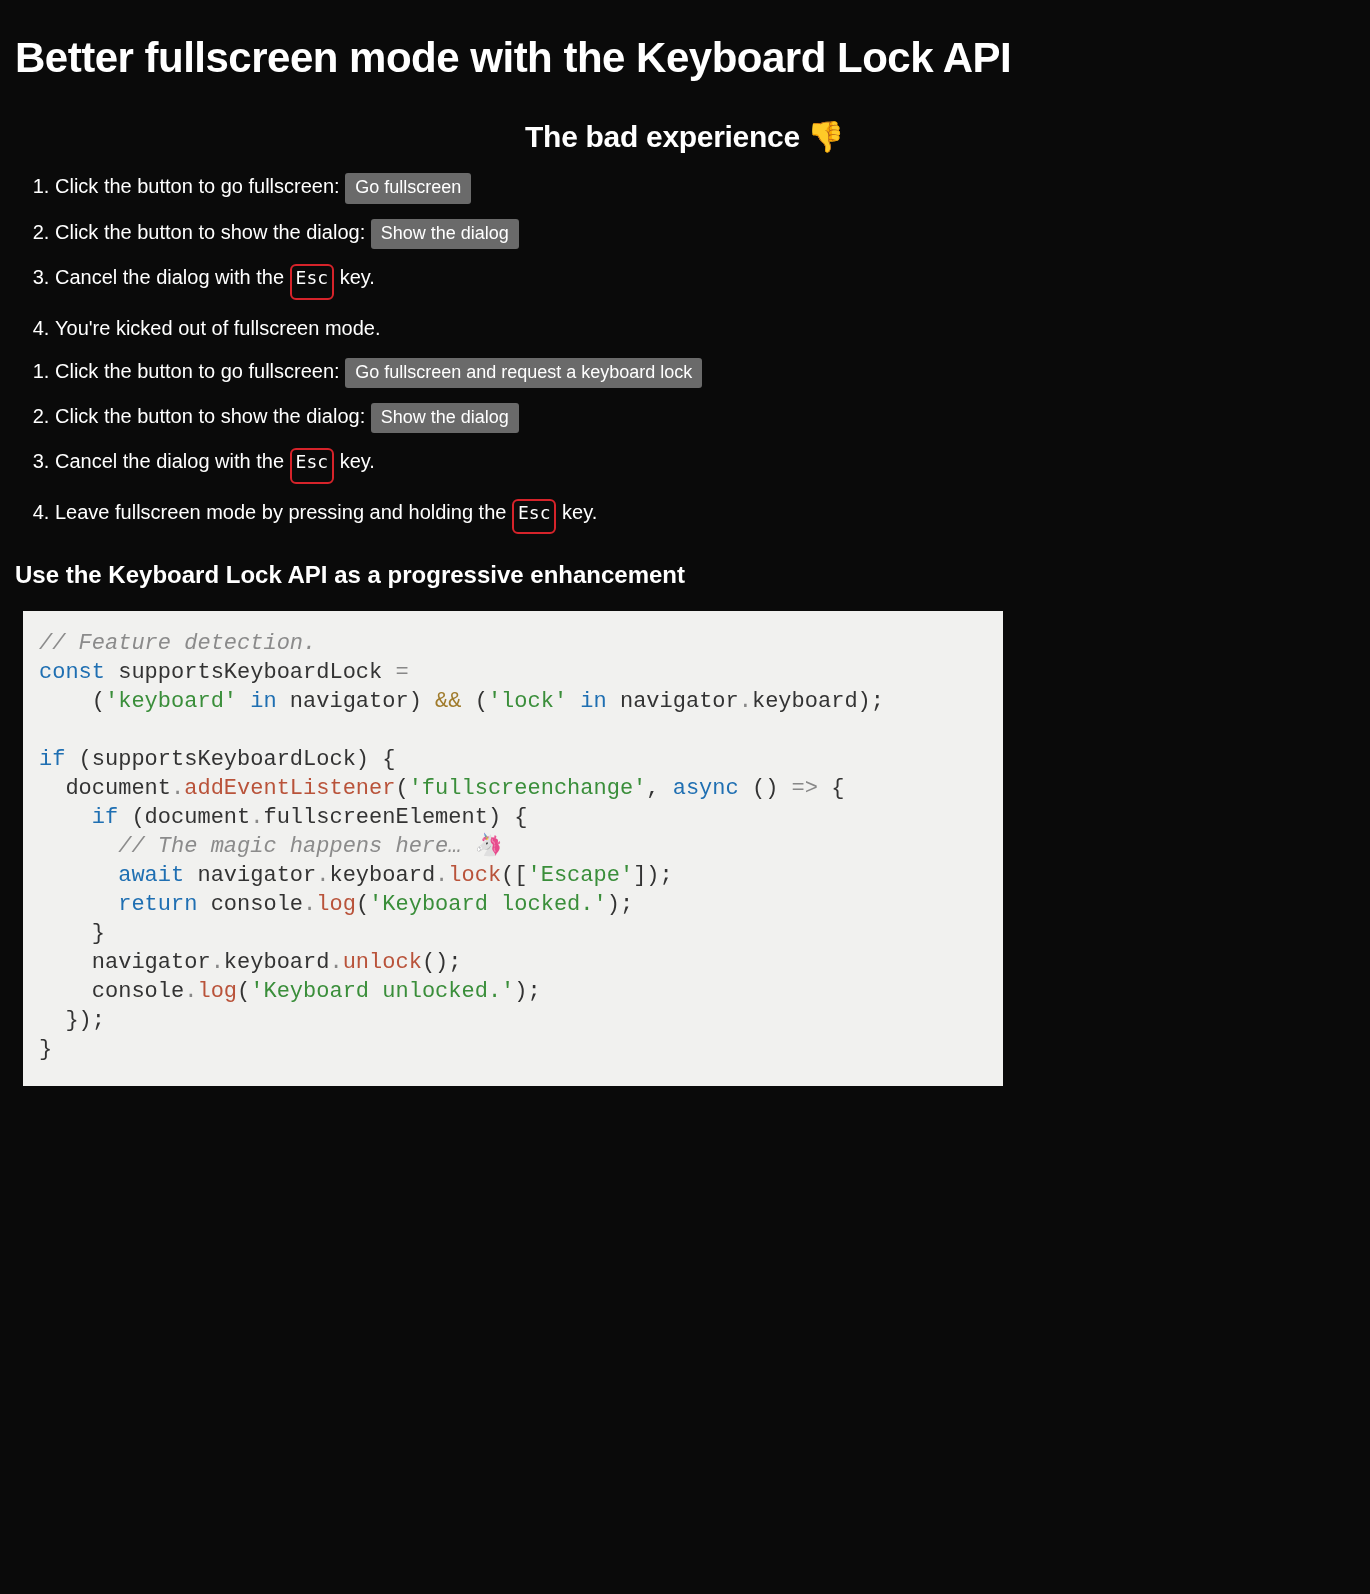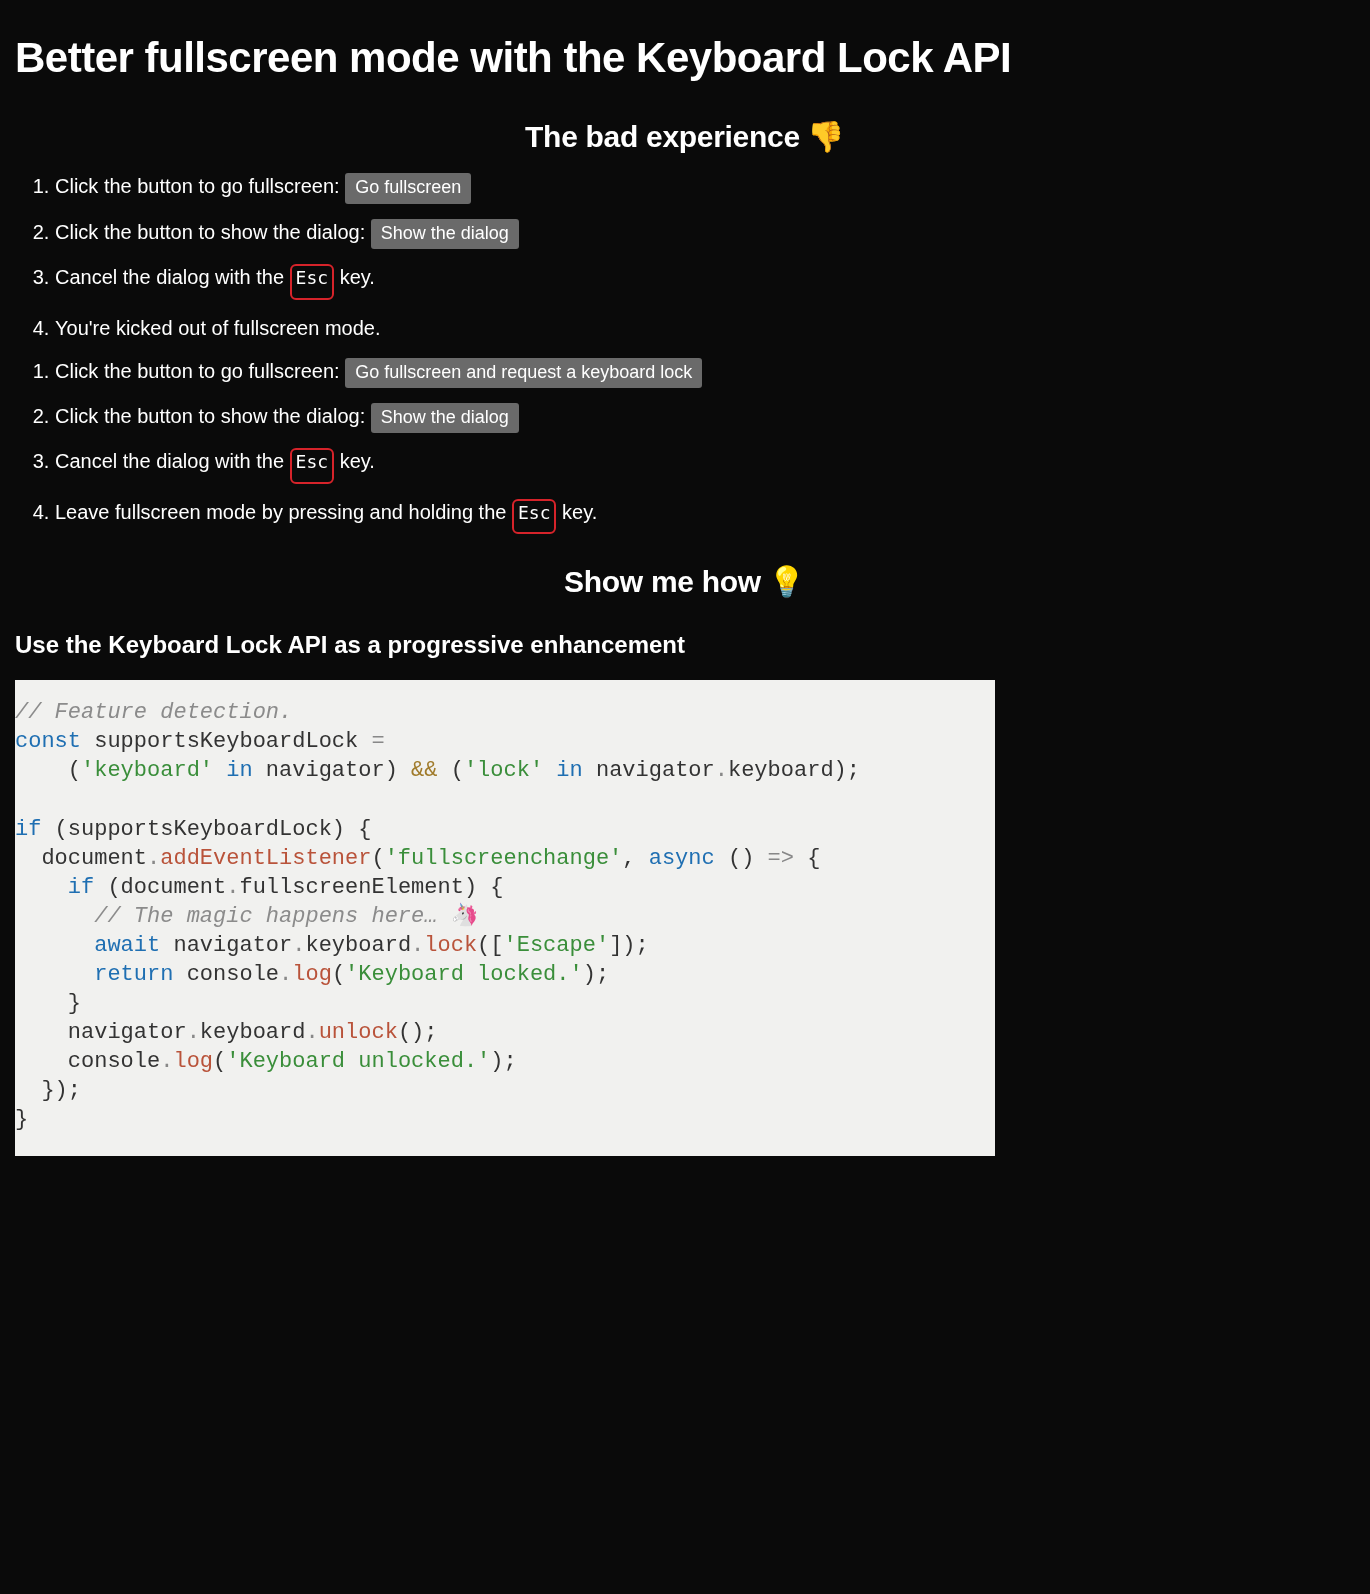--- a/index.html
+++ b/index.html
@@ -65,22 +65,22 @@
     color: #fff;
     line-height: 1.3;
     vertical-align: baseline;
   }
   pre.code {
     background: #f1f1ef;
     color: #222;
     font-family: ui-monospace, SFMono-Regular, Menlo, Consolas, "Courier New", monospace;
     font-size: 22px;
     line-height: 1.32;
-    padding: 18px 16px 22px 0;
-    margin: 0;
+    padding: 18px 16px 22px 16px;
+    margin: 8px;
     overflow-x: auto;
     max-width: 980px;
   }
   .tok-comment { color: #8b8b8b; font-style: italic; }
   .tok-keyword { color: #1f6fb2; }
   .tok-string  { color: #3a8e3a; }
   .tok-func    { color: #b9533a; }
   .tok-punct   { color: #888; }
   .tok-plain   { color: #333; }
   .tok-op      { color: #a07b2b; }
@@ -120,21 +120,20 @@
       <button class="btn">Show the dialog</button>
     </li>
     <li>
       <span>Cancel the dialog with the </span><kbd class="esc">Esc</kbd><span> key.</span>
     </li>
     <li>
       <span>Leave fullscreen mode by pressing and holding the </span><kbd class="esc">Esc</kbd><span> key.</span>
     </li>
   </ol>
 
-  <h2>Show me how 💡</h2>
   <h3>Use the Keyboard Lock API as a progressive enhancement</h3>
 
   <pre class="code"><span class="tok-comment">// Feature detection.</span>
 <span class="tok-keyword">const</span><span class="tok-plain"> supportsKeyboardLock </span><span class="tok-punct">=</span>
 <span class="tok-plain">    (</span><span class="tok-string">'keyboard'</span><span class="tok-keyword"> in</span><span class="tok-plain"> navigator) </span><span class="tok-op">&amp;&amp;</span><span class="tok-plain"> (</span><span class="tok-string">'lock'</span><span class="tok-keyword"> in</span><span class="tok-plain"> navigator</span><span class="tok-punct">.</span><span class="tok-plain">keyboard);</span>
 
 <span class="tok-keyword">if</span><span class="tok-plain"> (supportsKeyboardLock) {</span>
 <span class="tok-plain">  document</span><span class="tok-punct">.</span><span class="tok-func">addEventListener</span><span class="tok-plain">(</span><span class="tok-string">'fullscreenchange'</span><span class="tok-plain">, </span><span class="tok-keyword">async</span><span class="tok-plain"> () </span><span class="tok-punct">=&gt;</span><span class="tok-plain"> {</span>
 <span class="tok-plain">    </span><span class="tok-keyword">if</span><span class="tok-plain"> (document</span><span class="tok-punct">.</span><span class="tok-plain">fullscreenElement) {</span>
 <span class="tok-comment">      // The magic happens here… 🦄</span>

